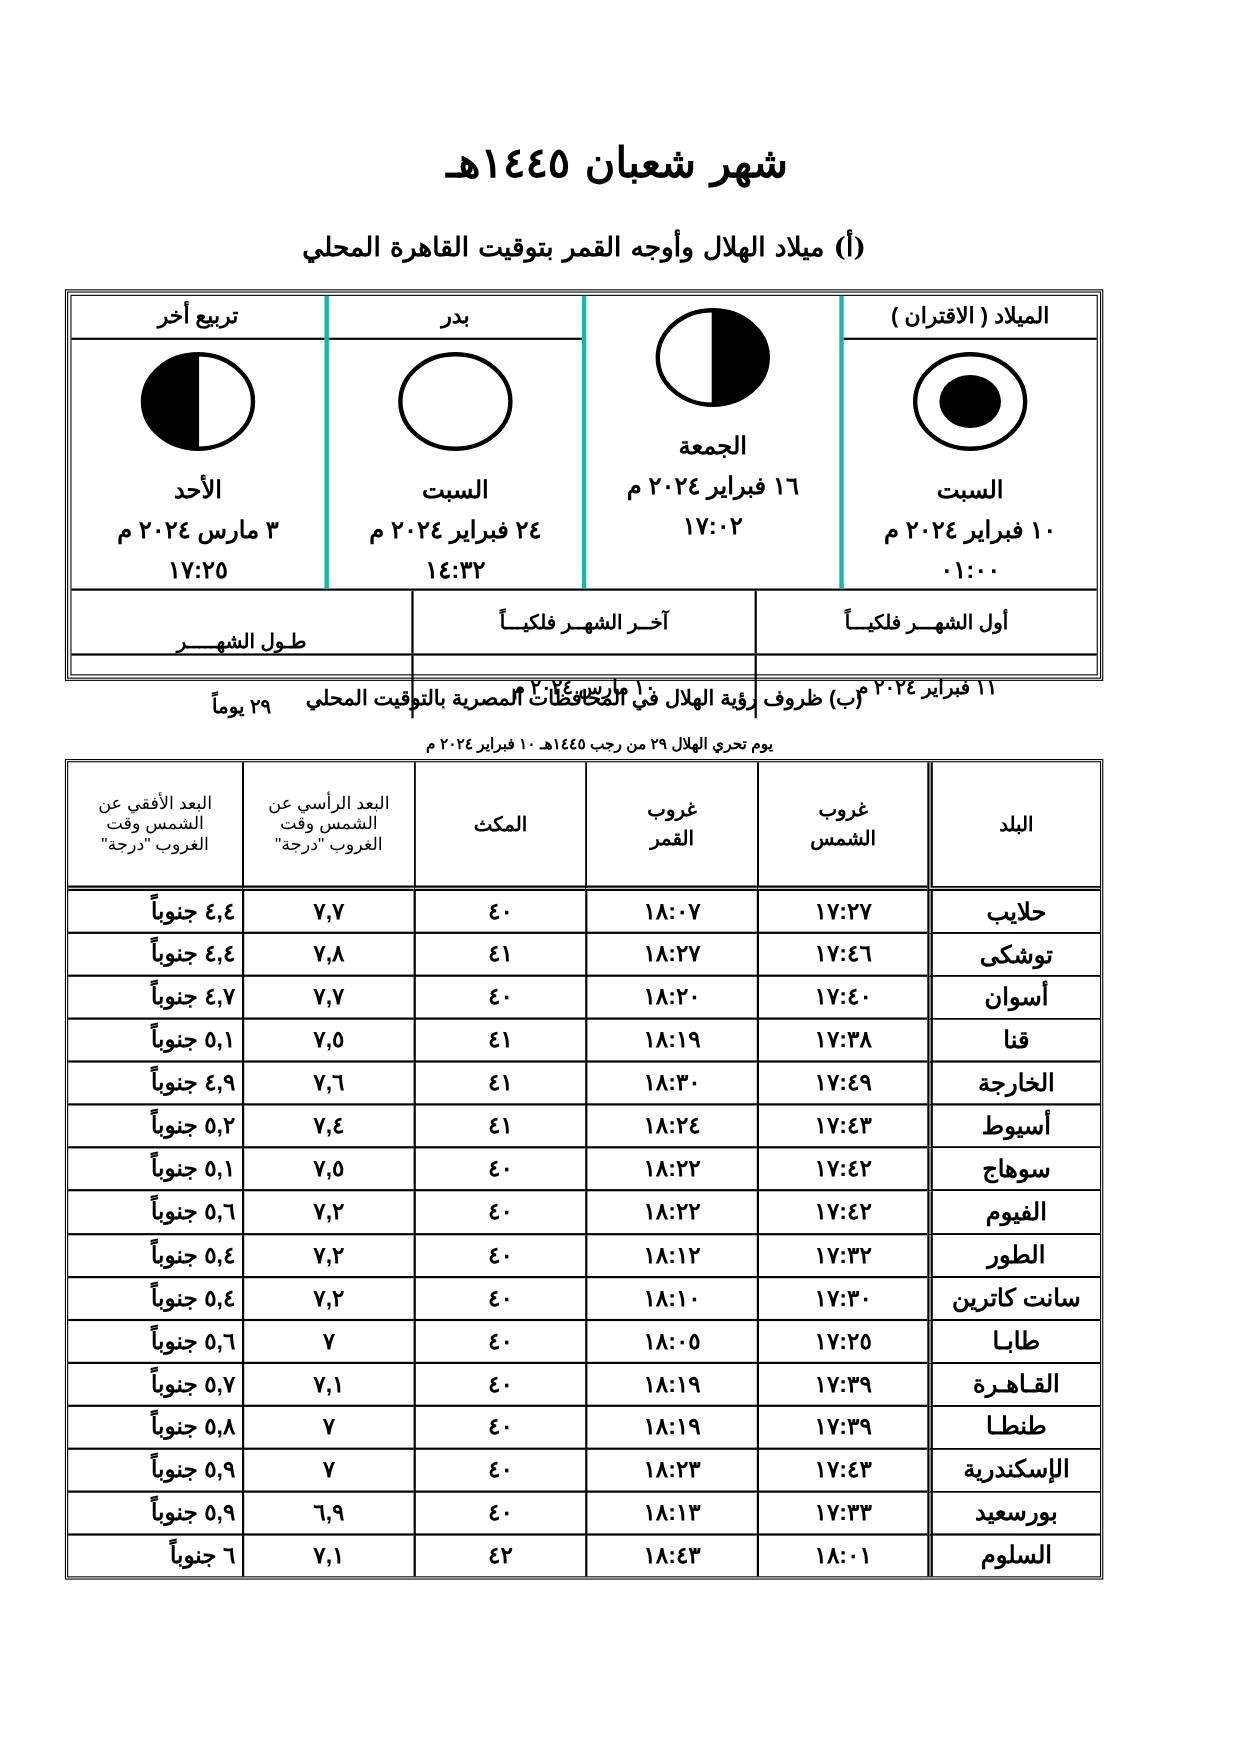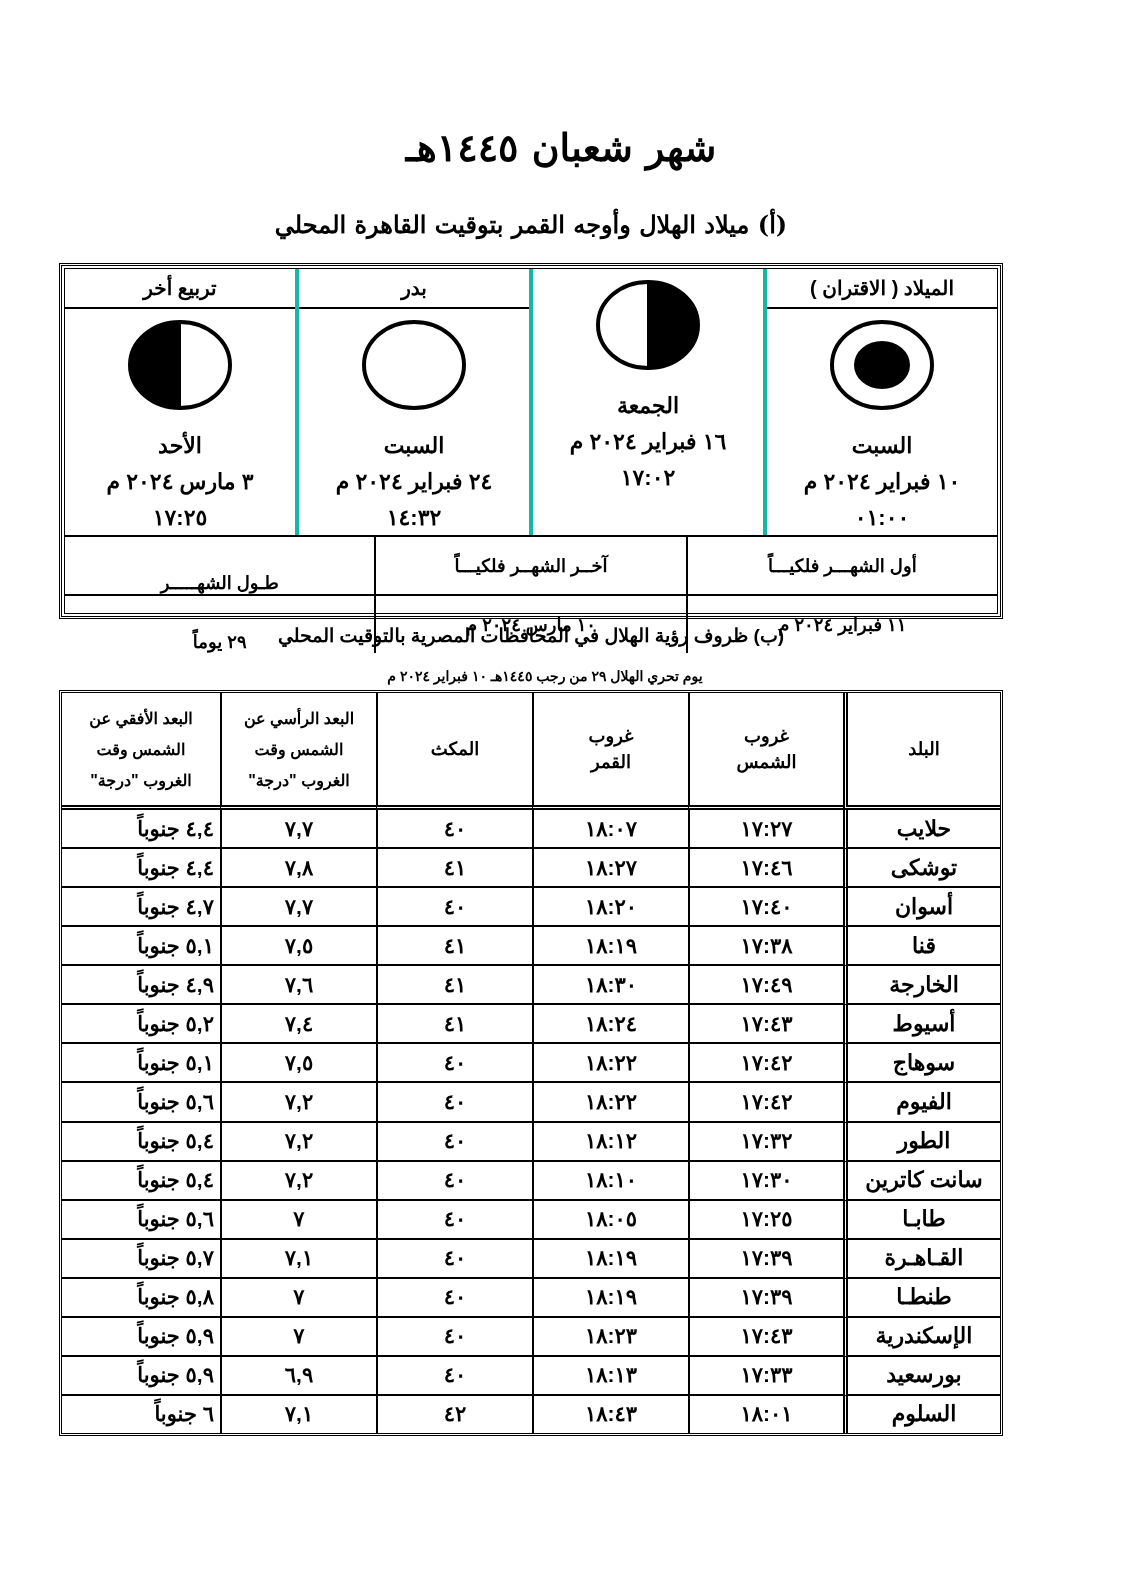--- a/index.html
+++ b/index.html
@@ -28,21 +28,21 @@
   .subtitle-b { position:absolute; top:620px; left:0; width:1062px; text-align:center; font-family:"Liberation Sans", sans-serif; font-weight:bold; font-size:19px; line-height:32px; }
   .subtitle-c { position:absolute; top:660px; left:0; width:1090px; text-align:center; font-family:"Liberation Sans", sans-serif; font-weight:bold; font-size:14px; line-height:32px; }
 
   
   .bt-wrap { position:absolute; left:59px; top:690px; width:944px; height:746px; border:3px double #000; box-sizing:border-box; }
   table.vis { width:100%; height:100%; border-collapse:separate; border-spacing:0; table-layout:fixed; }
   table.vis th, table.vis td { border-left:2px solid #000; border-bottom:2px solid #000; text-align:center; font-family:"Liberation Sans", sans-serif; font-weight:bold; padding:0; }
   table.vis th:last-child, table.vis td:last-child { border-left:none; }
   table.vis tr:last-child td { border-bottom:none; }
   table.vis th { height:112px; font-size:18px; line-height:26px; border-bottom:5px double #000; }
-  table.vis th.small { font-size:16px; line-height:31px; font-weight:bold; }
+  table.vis th.small { font-size:16px; line-height:19px; font-weight:normal; }
   table.vis td.city { font-size:22px; text-align:center; border-left:5px double #000; }
   table.vis th.city-head { border-left:5px double #000;margin-left:12px; }
   table.vis td { font-size:21px; height:37px; letter-spacing:1px; }
   table.vis td.horiz { text-align:right; padding-right:6px; }
 </style>
 </head>
 <body>
 
 <div class="title">شهر شعبان ١٤٤٥هـ</div>
 <div class="subtitle-a">(أ) ميلاد الهلال وأوجه القمر بتوقيت القاهرة المحلي</div>

